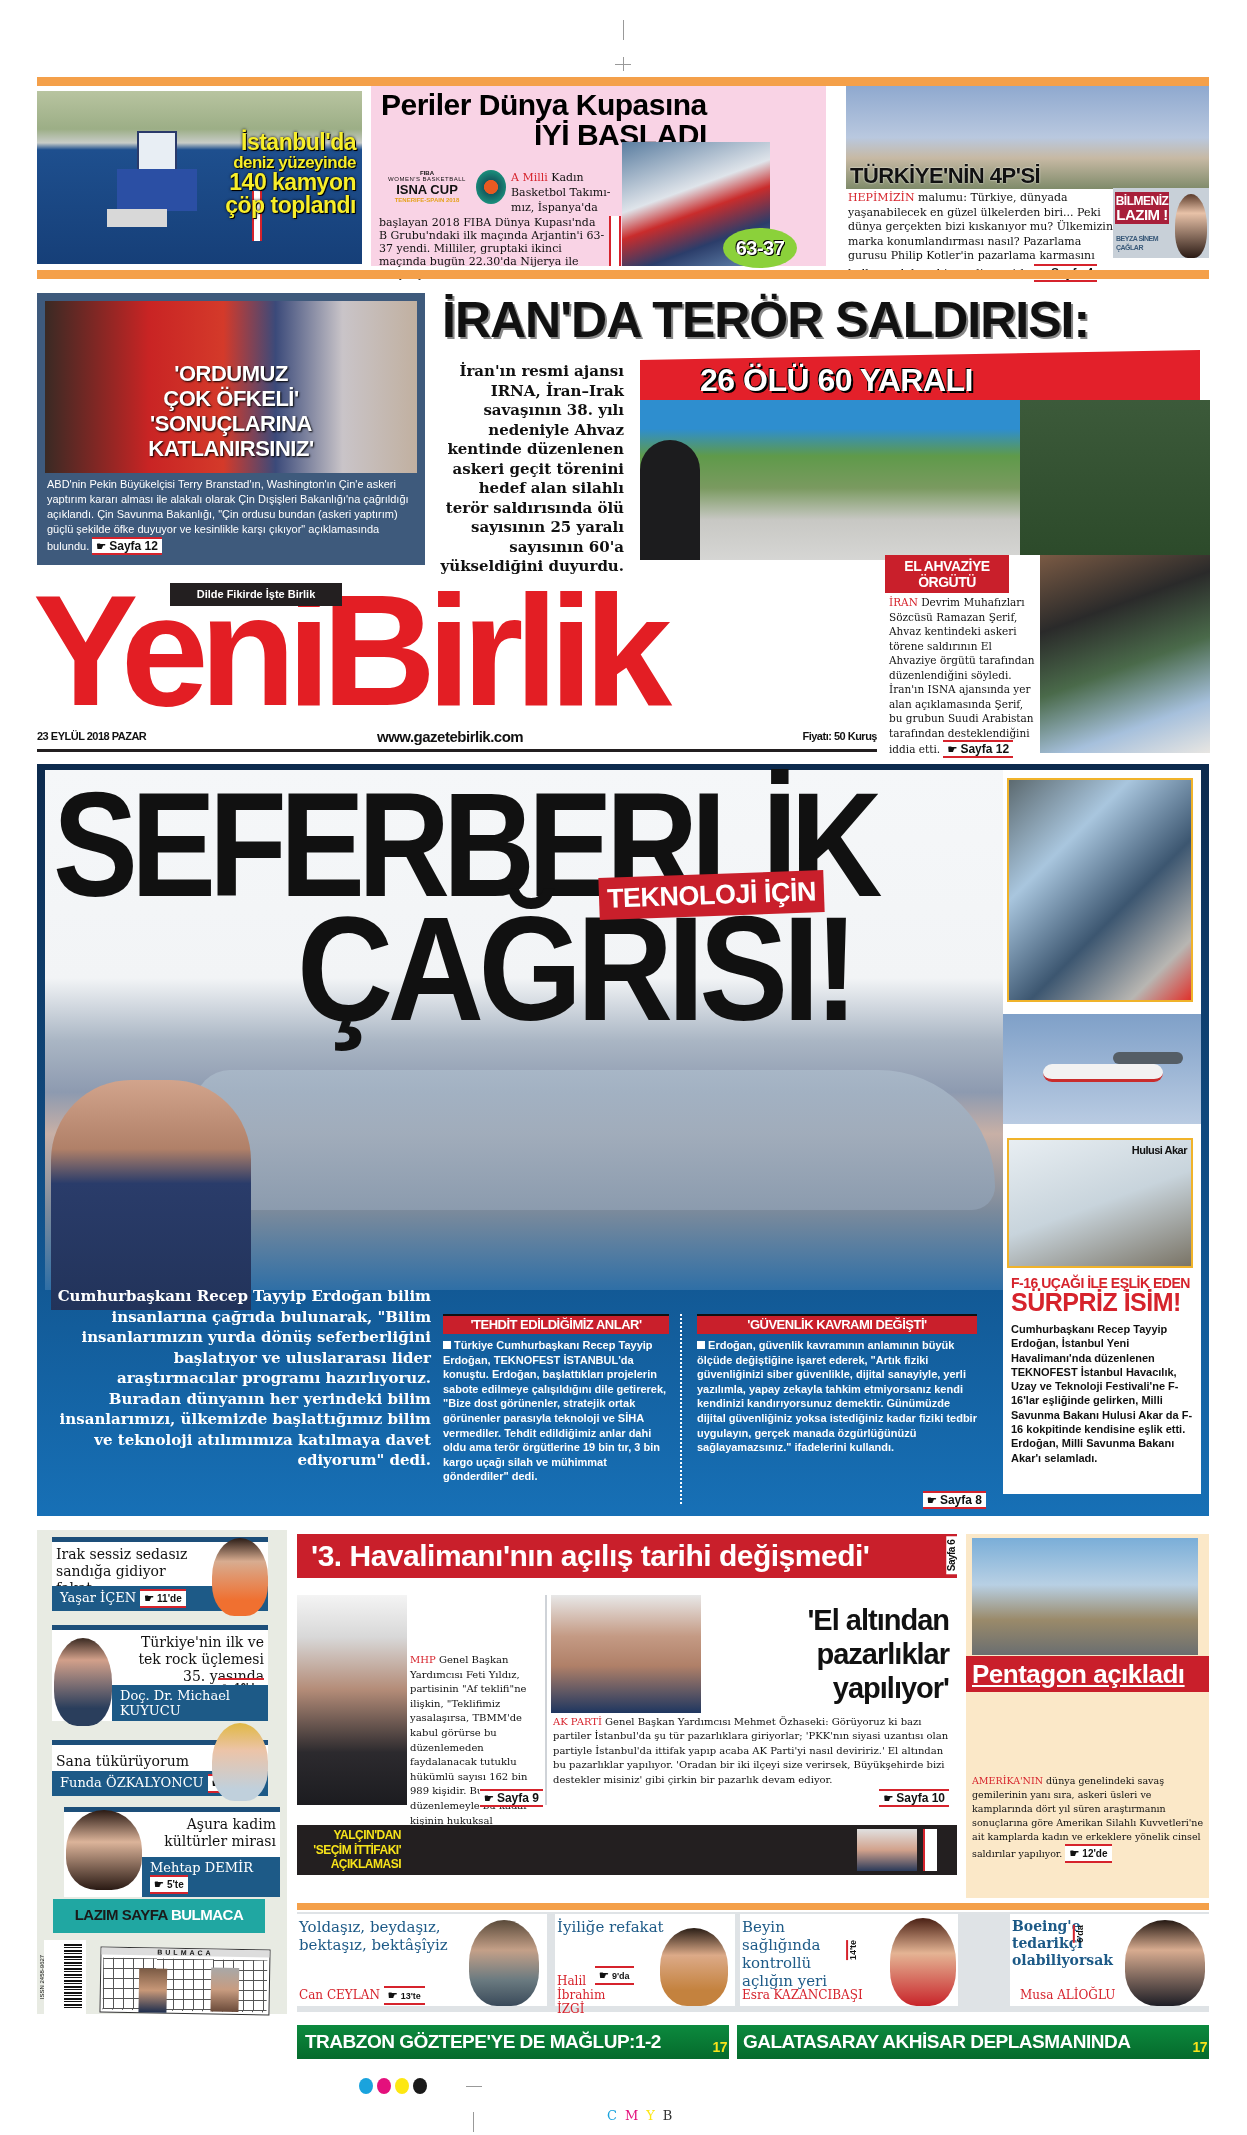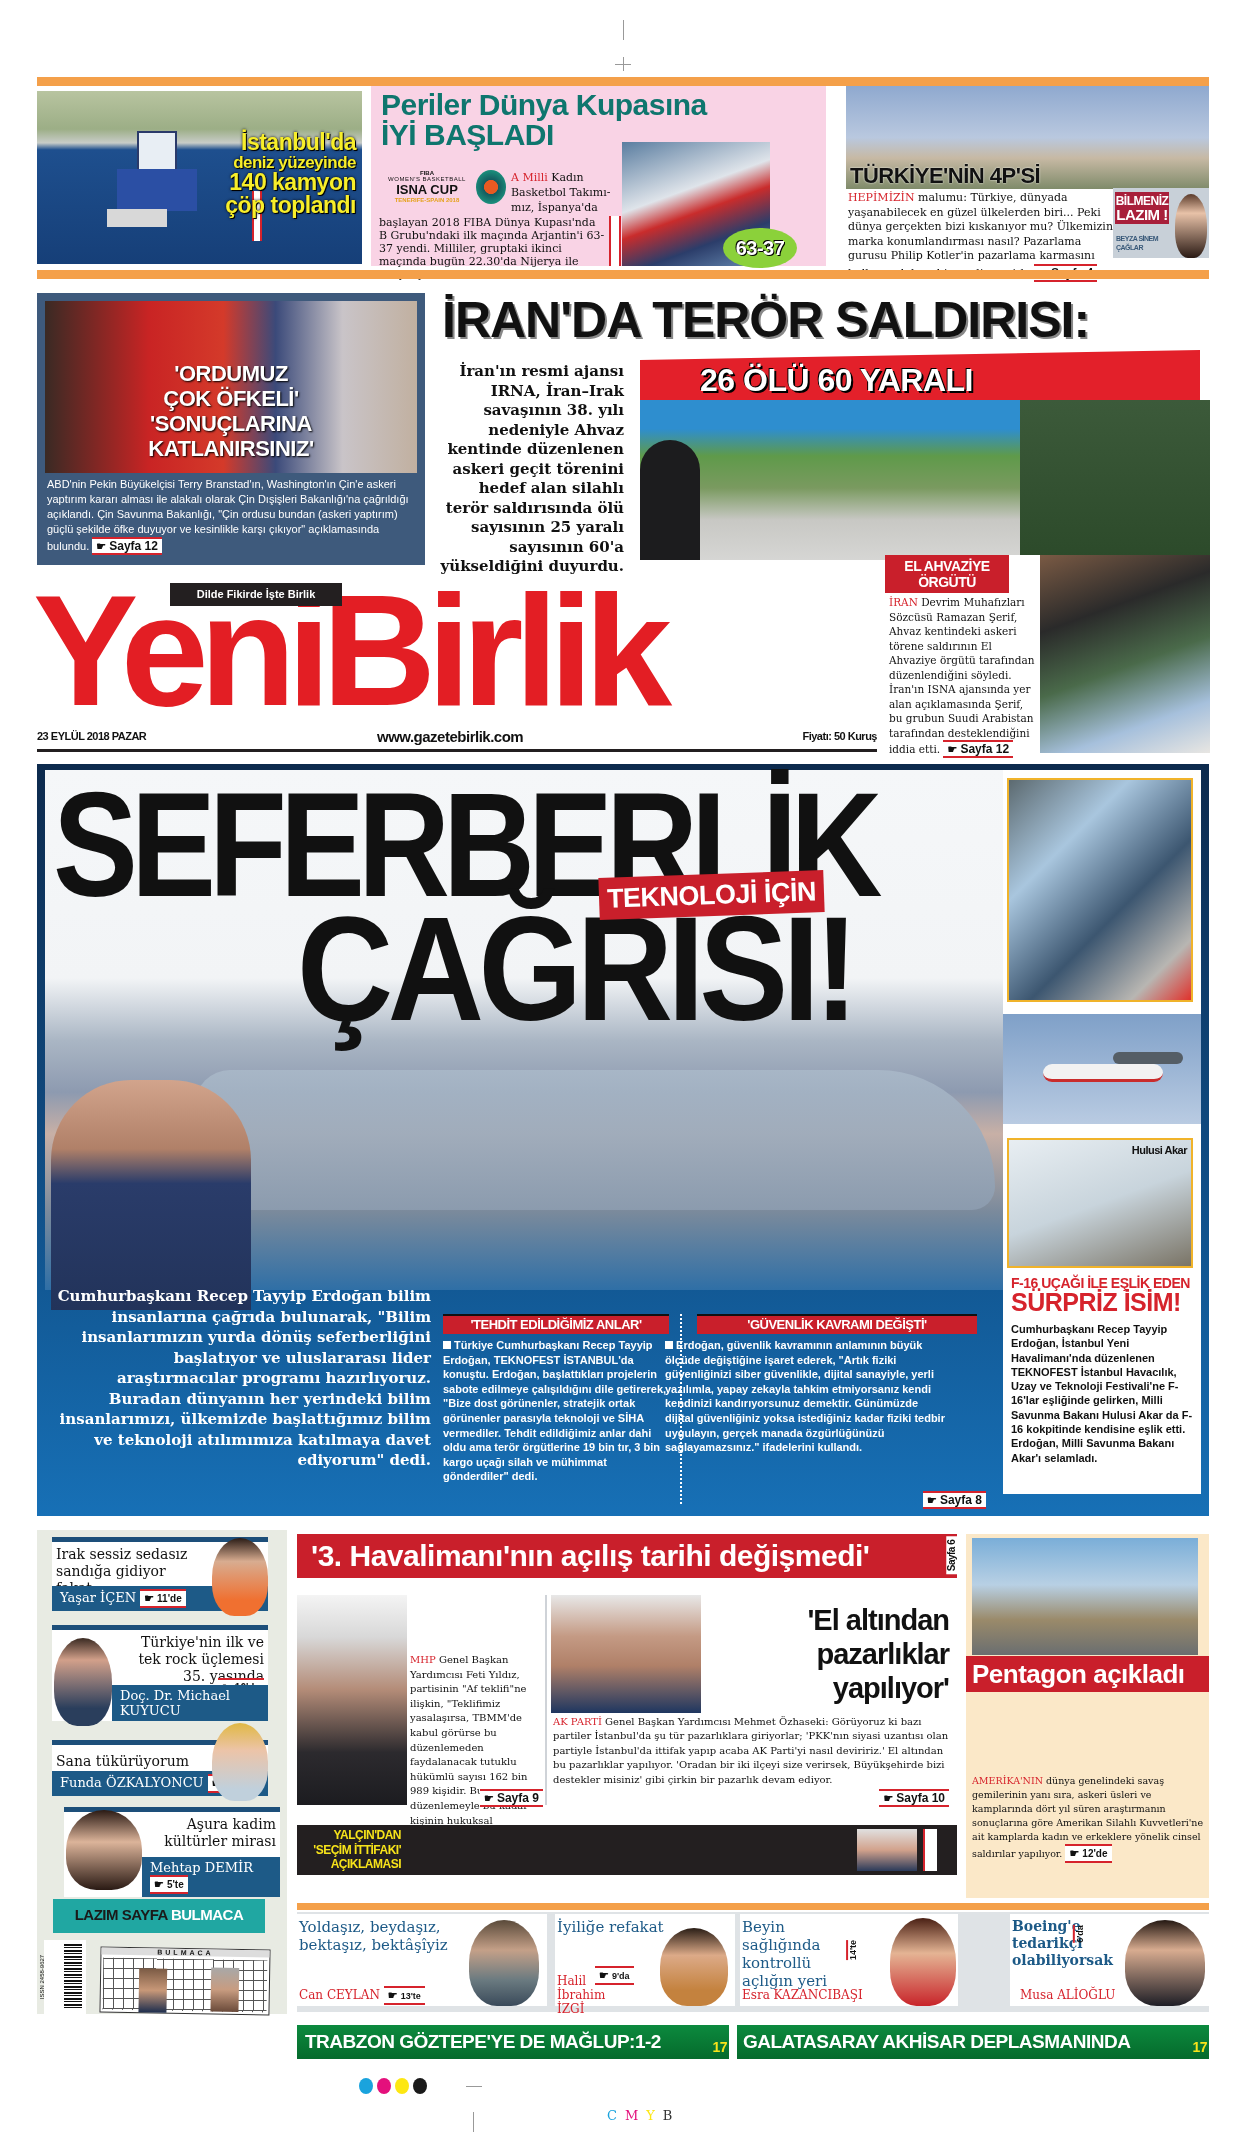--- a/index.html
+++ b/index.html
@@ -36,21 +36,21 @@
   <div class="abs" style="left:215px;top:100px;width:10px;height:50px;background:#fff;border-left:2px solid #d6232c;border-right:2px solid #d6232c;"></div>
   <div class="abs cond" style="right:6px;top:40px;text-align:right;color:#f7ee2a;text-shadow:0 0 3px #000,1px 1px 0 #000;line-height:1;">
     <div style="font-size:23px;">İstanbul'da</div>
     <div style="font-size:17px;">deniz yüzeyinde</div>
     <div style="font-size:23px;">140 kamyon</div>
     <div style="font-size:23px;">çöp toplandı</div>
   </div>
 </div>
 
 <div class="abs" style="left:371px;top:86px;width:455px;height:180px;background:#f9d3e5;">
-  <div class="abs cond" style="left:10px;top:4px;color:#0f766e;font-size:30px;line-height:30px;font-weight:900;">
+  <div class="abs cond" style="left:10px;top:4px;color:#000000;font-size:30px;line-height:30px;font-weight:900;text-align:right;">
     <div>Periler Dünya Kupasına</div>
     <div>İYİ BAŞLADI</div>
   </div>
   <div class="abs" style="left:6px;top:84px;width:100px;text-align:center;">
     <div style="font-size:6px;font-weight:700;">FIBA</div>
     <div style="font-size:6px;letter-spacing:0.5px;">WOMEN'S BASKETBALL</div>
     <div style="font-size:13px;font-weight:900;">ISNA CUP</div>
     <div style="font-size:6px;color:#e5a21b;font-weight:700;">TENERIFE-SPAIN 2018</div>
   </div>
   <div class="abs" style="left:105px;top:84px;width:30px;height:34px;border-radius:50%;background:radial-gradient(circle,#e85a22 30%,#145a5e 32%,#1a8b7a 70%);"></div>
@@ -141,21 +141,21 @@
 
   <div class="abs serif" style="left:20px;top:522px;width:374px;color:#fff;font-size:15px;line-height:20.5px;font-weight:700;text-align:right;">Cumhurbaşkanı Recep Tayyip Erdoğan bilim insanlarına çağrıda bulunarak, "Bilim insanlarımızın yurda dönüş seferberliğini başlatıyor ve uluslararası lider araştırmacılar programı hazırlıyoruz. Buradan dünyanın her yerindeki bilim insanlarımızı, ülkemizde başlattığımız bilim ve teknoloji atılımımıza katılmaya davet ediyorum" dedi.</div>
 
   <div class="abs cond red-label" style="left:406px;top:550px;width:226px;text-align:center;font-size:13px;line-height:18px;border-top:2px solid #111;">'TEHDİT EDİLDİĞİMİZ ANLAR'</div>
   <div class="abs" style="left:406px;top:574px;width:226px;color:#fff;font-size:11px;line-height:14.6px;font-weight:700;">
     <span style="display:inline-block;width:8px;height:8px;background:#fff;"></span>
     <span>Türkiye Cumhurbaşkanı Recep Tayyip Erdoğan, TEKNOFEST İSTANBUL'da konuştu. Erdoğan, başlattıkları projelerin sabote edilmeye çalışıldığını dile getirerek, "Bize dost görünenler, stratejik ortak görünenler parasıyla teknoloji ve SİHA vermediler. Tehdit edildiğimiz anlar dahi oldu ama terör örgütlerine 19 bin tır, 3 bin kargo uçağı silah ve mühimmat gönderdiler" dedi.</span>
   </div>
   <div class="abs" style="left:643px;top:550px;width:0;height:190px;border-left:2px dotted #fff;"></div>
   <div class="abs cond red-label" style="left:660px;top:550px;width:280px;text-align:center;font-size:13px;line-height:18px;border-top:2px solid #111;">'GÜVENLİK KAVRAMI DEĞİŞTİ'</div>
-  <div class="abs" style="left:628px;top:574px;width:280px;color:#fff;font-size:11px;line-height:14.6px;font-weight:700;">
+  <div class="abs" style="left:660px;top:574px;width:280px;color:#fff;font-size:11px;line-height:14.6px;font-weight:700;">
     <span style="display:inline-block;width:8px;height:8px;background:#fff;"></span>
     <span>Erdoğan, güvenlik kavramının anlamının büyük ölçüde değiştiğine işaret ederek, "Artık fiziki güvenliğinizi siber güvenlikle, dijital sanayiyle, yerli yazılımla, yapay zekayla tahkim etmiyorsanız kendi kendinizi kandırıyorsunuz demektir. Günümüzde dijital güvenliğiniz yoksa istediğiniz kadar fiziki tedbir uygulayın, gerçek manada özgürlüğünüzü sağlayamazsınız." ifadelerini kullandı.</span>
   </div>
   <div class="abs ref" style="left:886px;top:727px;">Sayfa 8</div>
 
   <div class="abs" style="left:966px;top:6px;width:198px;height:724px;background:#fff;">
     <div class="photo" style="left:4px;top:8px;width:186px;height:224px;border:2px solid #f0b32a;background:linear-gradient(135deg,#5c6a70 0%,#a9c6de 30%,#3c5670 60%,#b8b6b2 85%,#e0322c 100%);"></div>
     <div class="photo" style="left:0;top:244px;width:198px;height:110px;background:linear-gradient(180deg,#7fa0c8,#b9cbe2);">
       <div class="abs" style="left:40px;top:50px;width:120px;height:18px;background:#f2f2f2;border-radius:10px;border-bottom:3px solid #c92c2c;"></div>
       <div class="abs" style="left:110px;top:38px;width:70px;height:12px;background:#555e66;border-radius:6px;"></div>
@@ -253,21 +253,21 @@
     <div>YALÇIN'DAN</div>
     <div>'SEÇİM İTTİFAKI'</div>
     <div>AÇIKLAMASI</div>
   </div>
   <div class="abs" style="left:560px;top:4px;width:60px;height:42px;background:linear-gradient(180deg,#e0e0e0,#d2a28c,#2a3a5a);"></div>
   <div class="abs" style="left:626px;top:4px;width:14px;height:42px;background:#fff;border-left:2px solid #d6232c;"></div>
 </div>
 
 <div class="abs" style="left:966px;top:1534px;width:243px;height:364px;background:#fbe8c8;">
   <div class="photo" style="left:6px;top:4px;width:226px;height:117px;background:linear-gradient(180deg,#7aaed8 0%,#b8d0e4 40%,#9a8a6a 70%,#6a6e70 100%);"></div>
-  <div class="abs cond red-label" style="left:0;top:122px;width:243px;font-size:26px;line-height:36px;padding-left:6px;">Pentagon açıkladı</div>
+  <div class="abs cond red-label" style="left:0;top:122px;width:243px;font-size:26px;line-height:36px;padding-left:6px;text-decoration:underline;">Pentagon açıkladı</div>
   <div class="abs serif" style="left:6px;top:240px;width:232px;font-size:9.5px;line-height:14px;">
     <span style="color:#d6232c;">AMERİKA'NIN</span>
     <span>dünya genelindeki savaş gemilerinin yanı sıra, askeri üsleri ve kamplarında dört yıl süren araştırmanın sonuçlarına göre Amerikan Silahlı Kuvvetleri'ne ait kamplarda kadın ve erkeklere yönelik cinsel saldırılar yapılıyor.</span>
     <span class="ref" style="font-size:10px;">12'de</span>
   </div>
 </div>
 
 <div class="orange-bar" style="left:297px;width:912px;top:1903px;height:7px;"></div>
 <div class="abs" style="left:297px;top:1912px;width:912px;height:100px;background:#dfe3e6;"></div>
 

